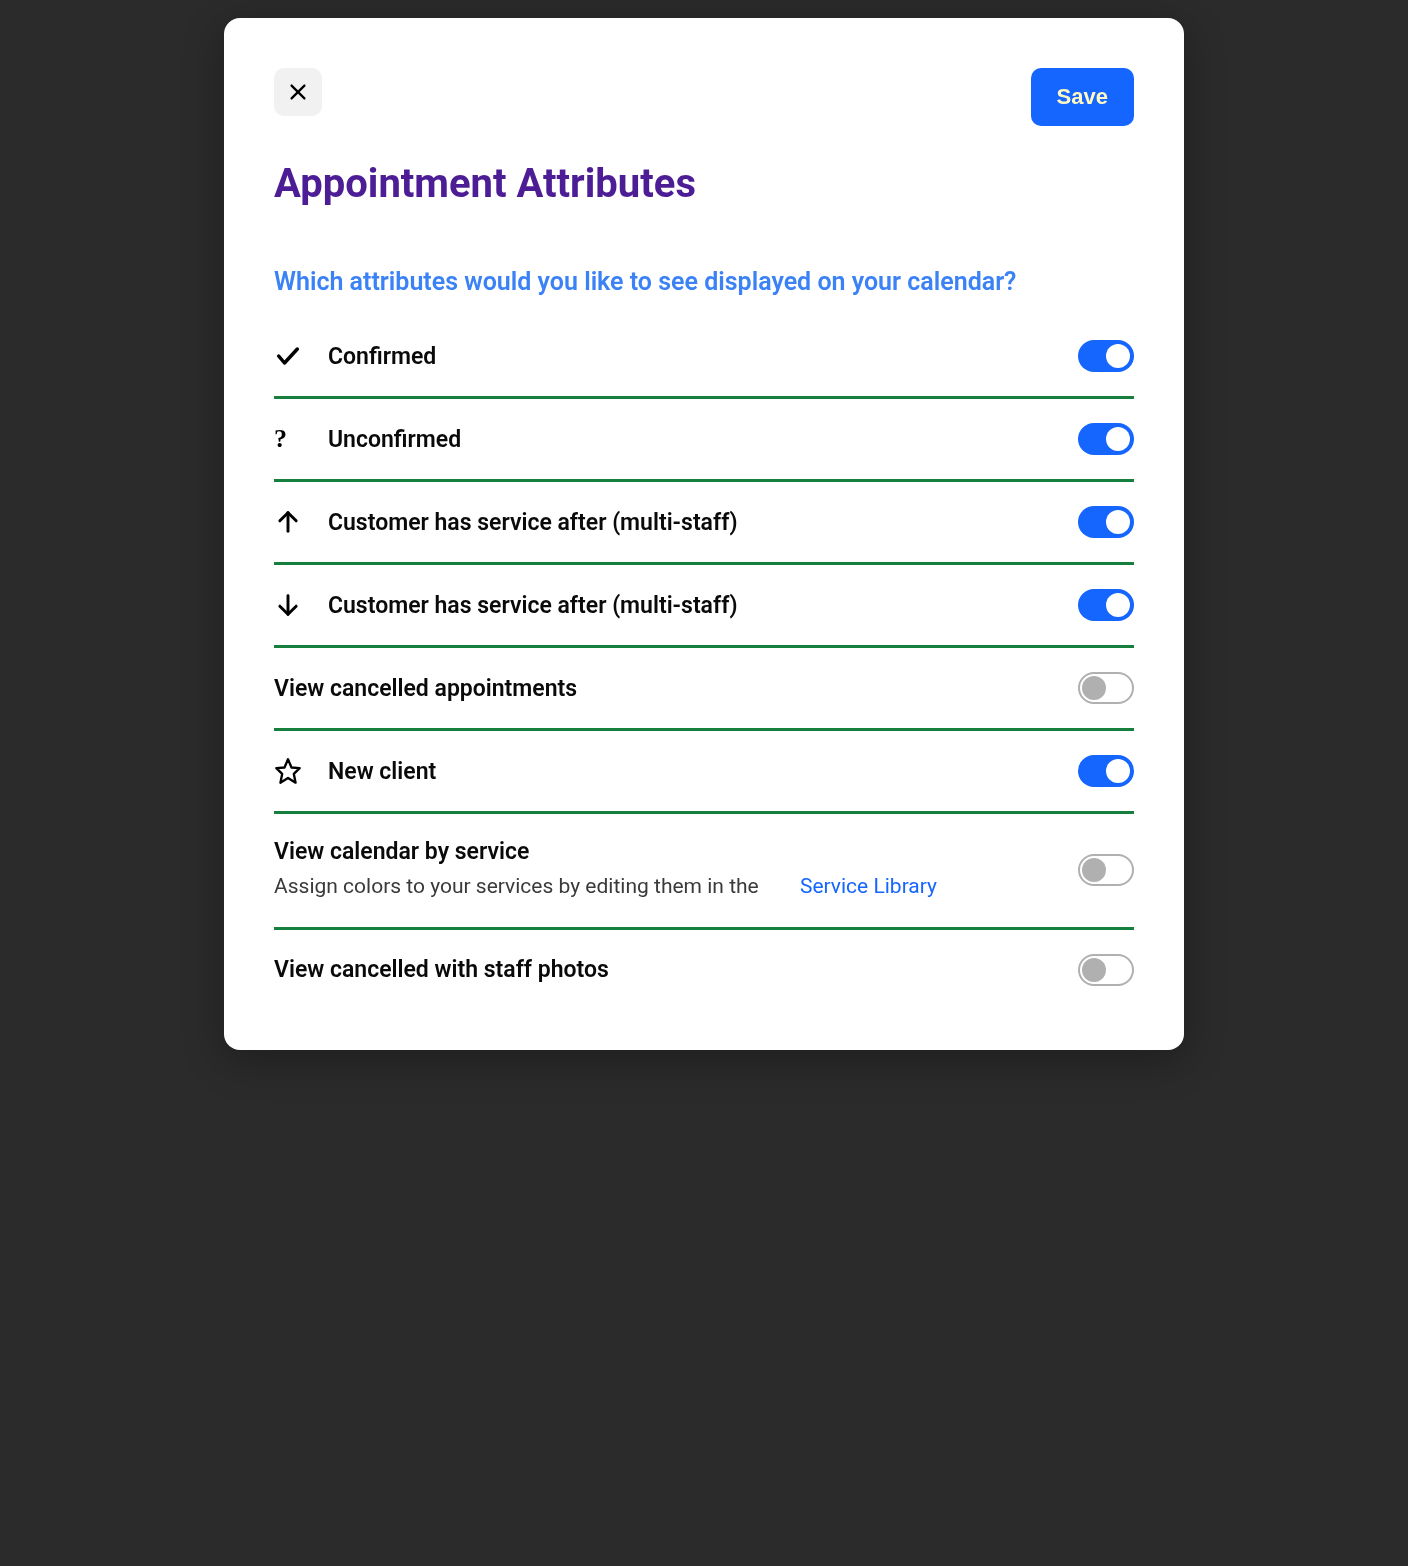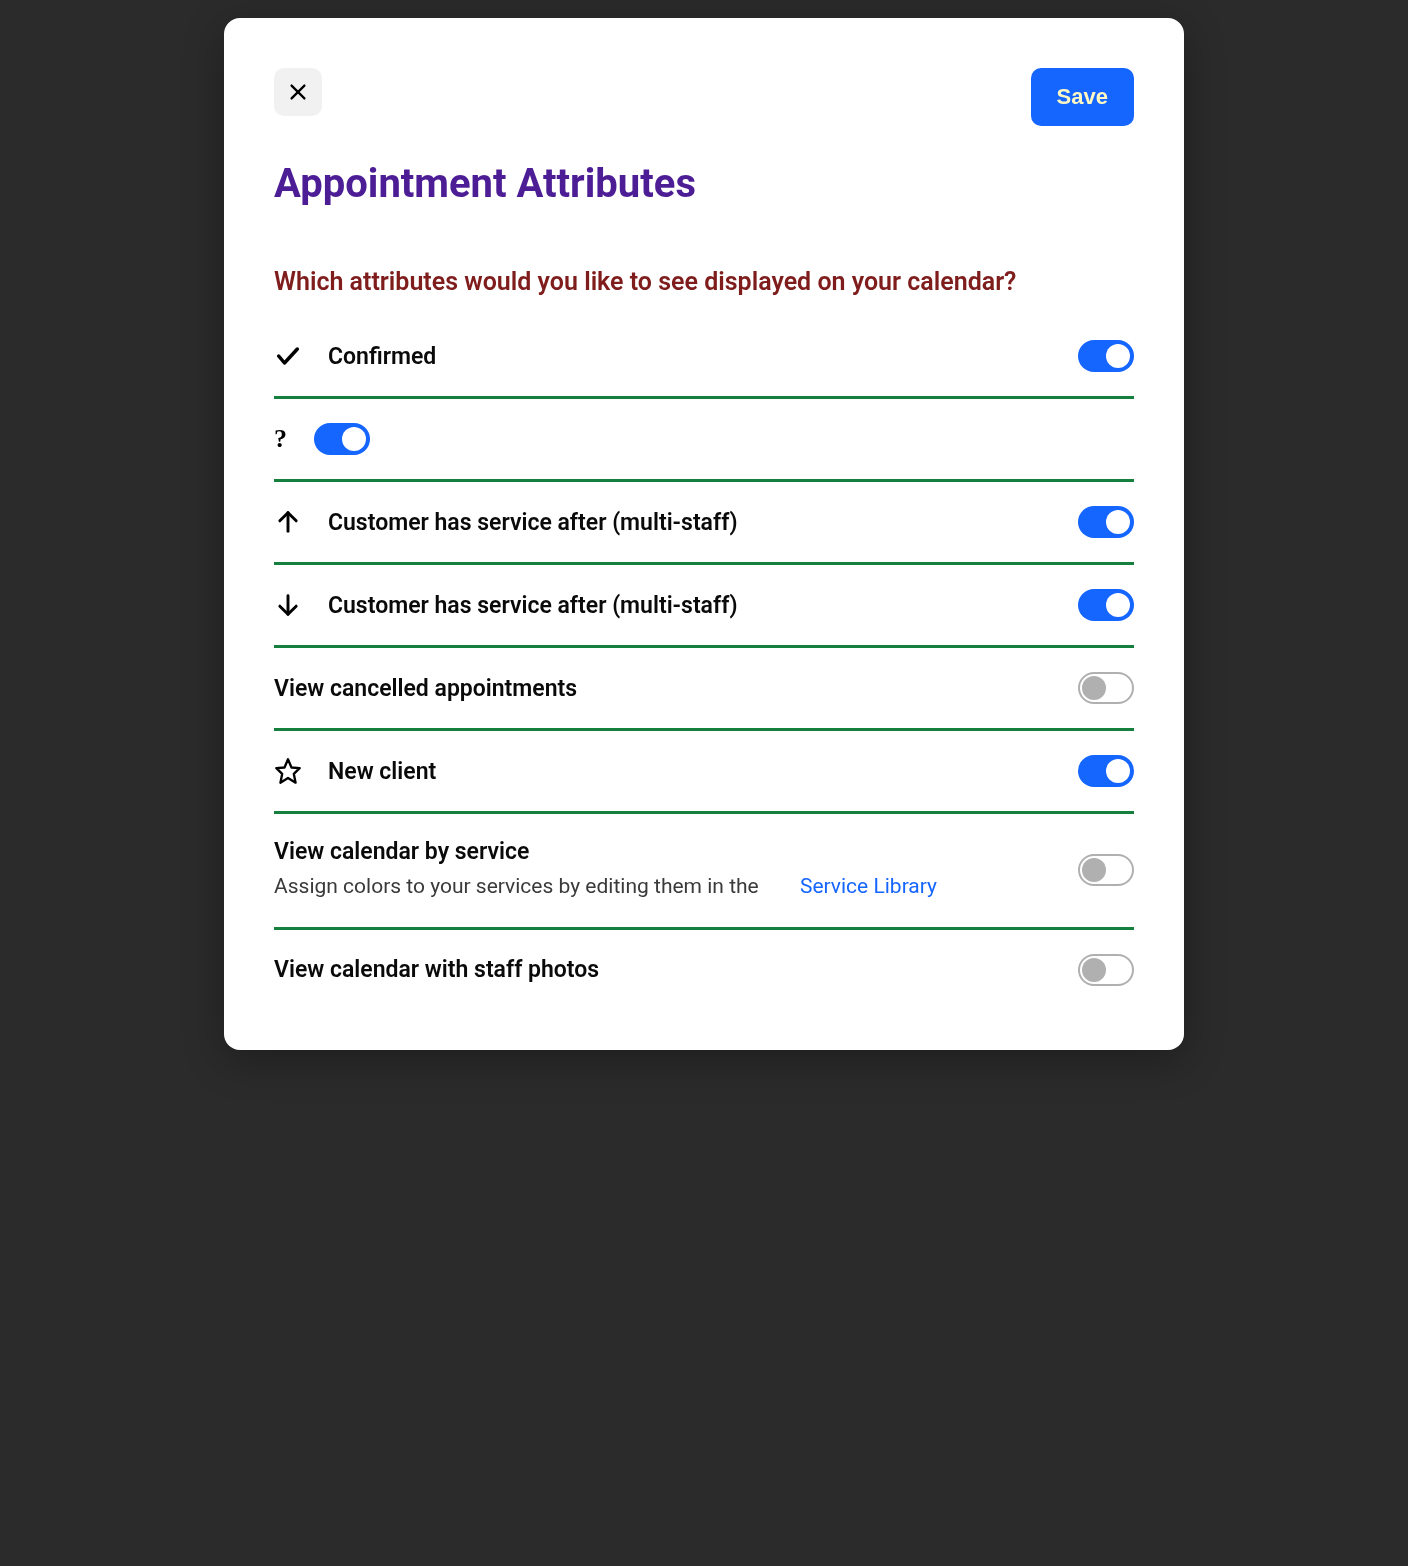--- a/index.html
+++ b/index.html
@@ -52,21 +52,21 @@
     .title {
       font-size: 40px;
       font-weight: 700;
       margin-top: 34px;
       color: #4c1d95;
     }
     .subtitle {
       font-size: 25px;
       font-weight: 600;
       margin-top: 60px;
-      color: #7f1d1d;
+      color: #3b82f6;
     }
     .list {
       margin-top: 20px;
     }
     .row {
       display: flex;
       align-items: center;
       padding: 24px 0;
       border-bottom: 3px solid #15803d;
       min-height: 78px;
@@ -172,20 +172,23 @@
         </div>
       <div class="toggle on">
           <div class="knob"></div>
         </div>
     </div>
 
     <div class="row">
       <span class="icon-slot">
           <span class="question-mark">?</span>
         </span>
+      <div class="label-area">
+          <div class="label">Unconfirmed</div>
+        </div>
       <div class="toggle on">
           <div class="knob"></div>
         </div>
     </div>
 
     <div class="row">
       <span class="icon-slot">
         <svg viewBox="0 0 24 24" fill="none" stroke="currentColor" stroke-width="2.5" stroke-linecap="round" stroke-linejoin="round">
             <line x1="12" y1="20" x2="12" y2="4"></line>
             <polyline points="5 11 12 4 19 11"></polyline>
@@ -244,21 +247,21 @@
           <span>Assign colors to your services by editing them in the </span><a>Service Library</a>
         </div>
       </div>
       <div class="toggle off">
           <div class="knob"></div>
         </div>
     </div>
 
     <div class="row no-icon last">
       <div class="label-area">
-          <div class="label">View calendar with staff photos</div>
+          <div class="label">View cancelled with staff photos</div>
         </div>
       <div class="toggle off">
           <div class="knob"></div>
         </div>
     </div>
 
   </div>
 </div>
 
 </body></html>

